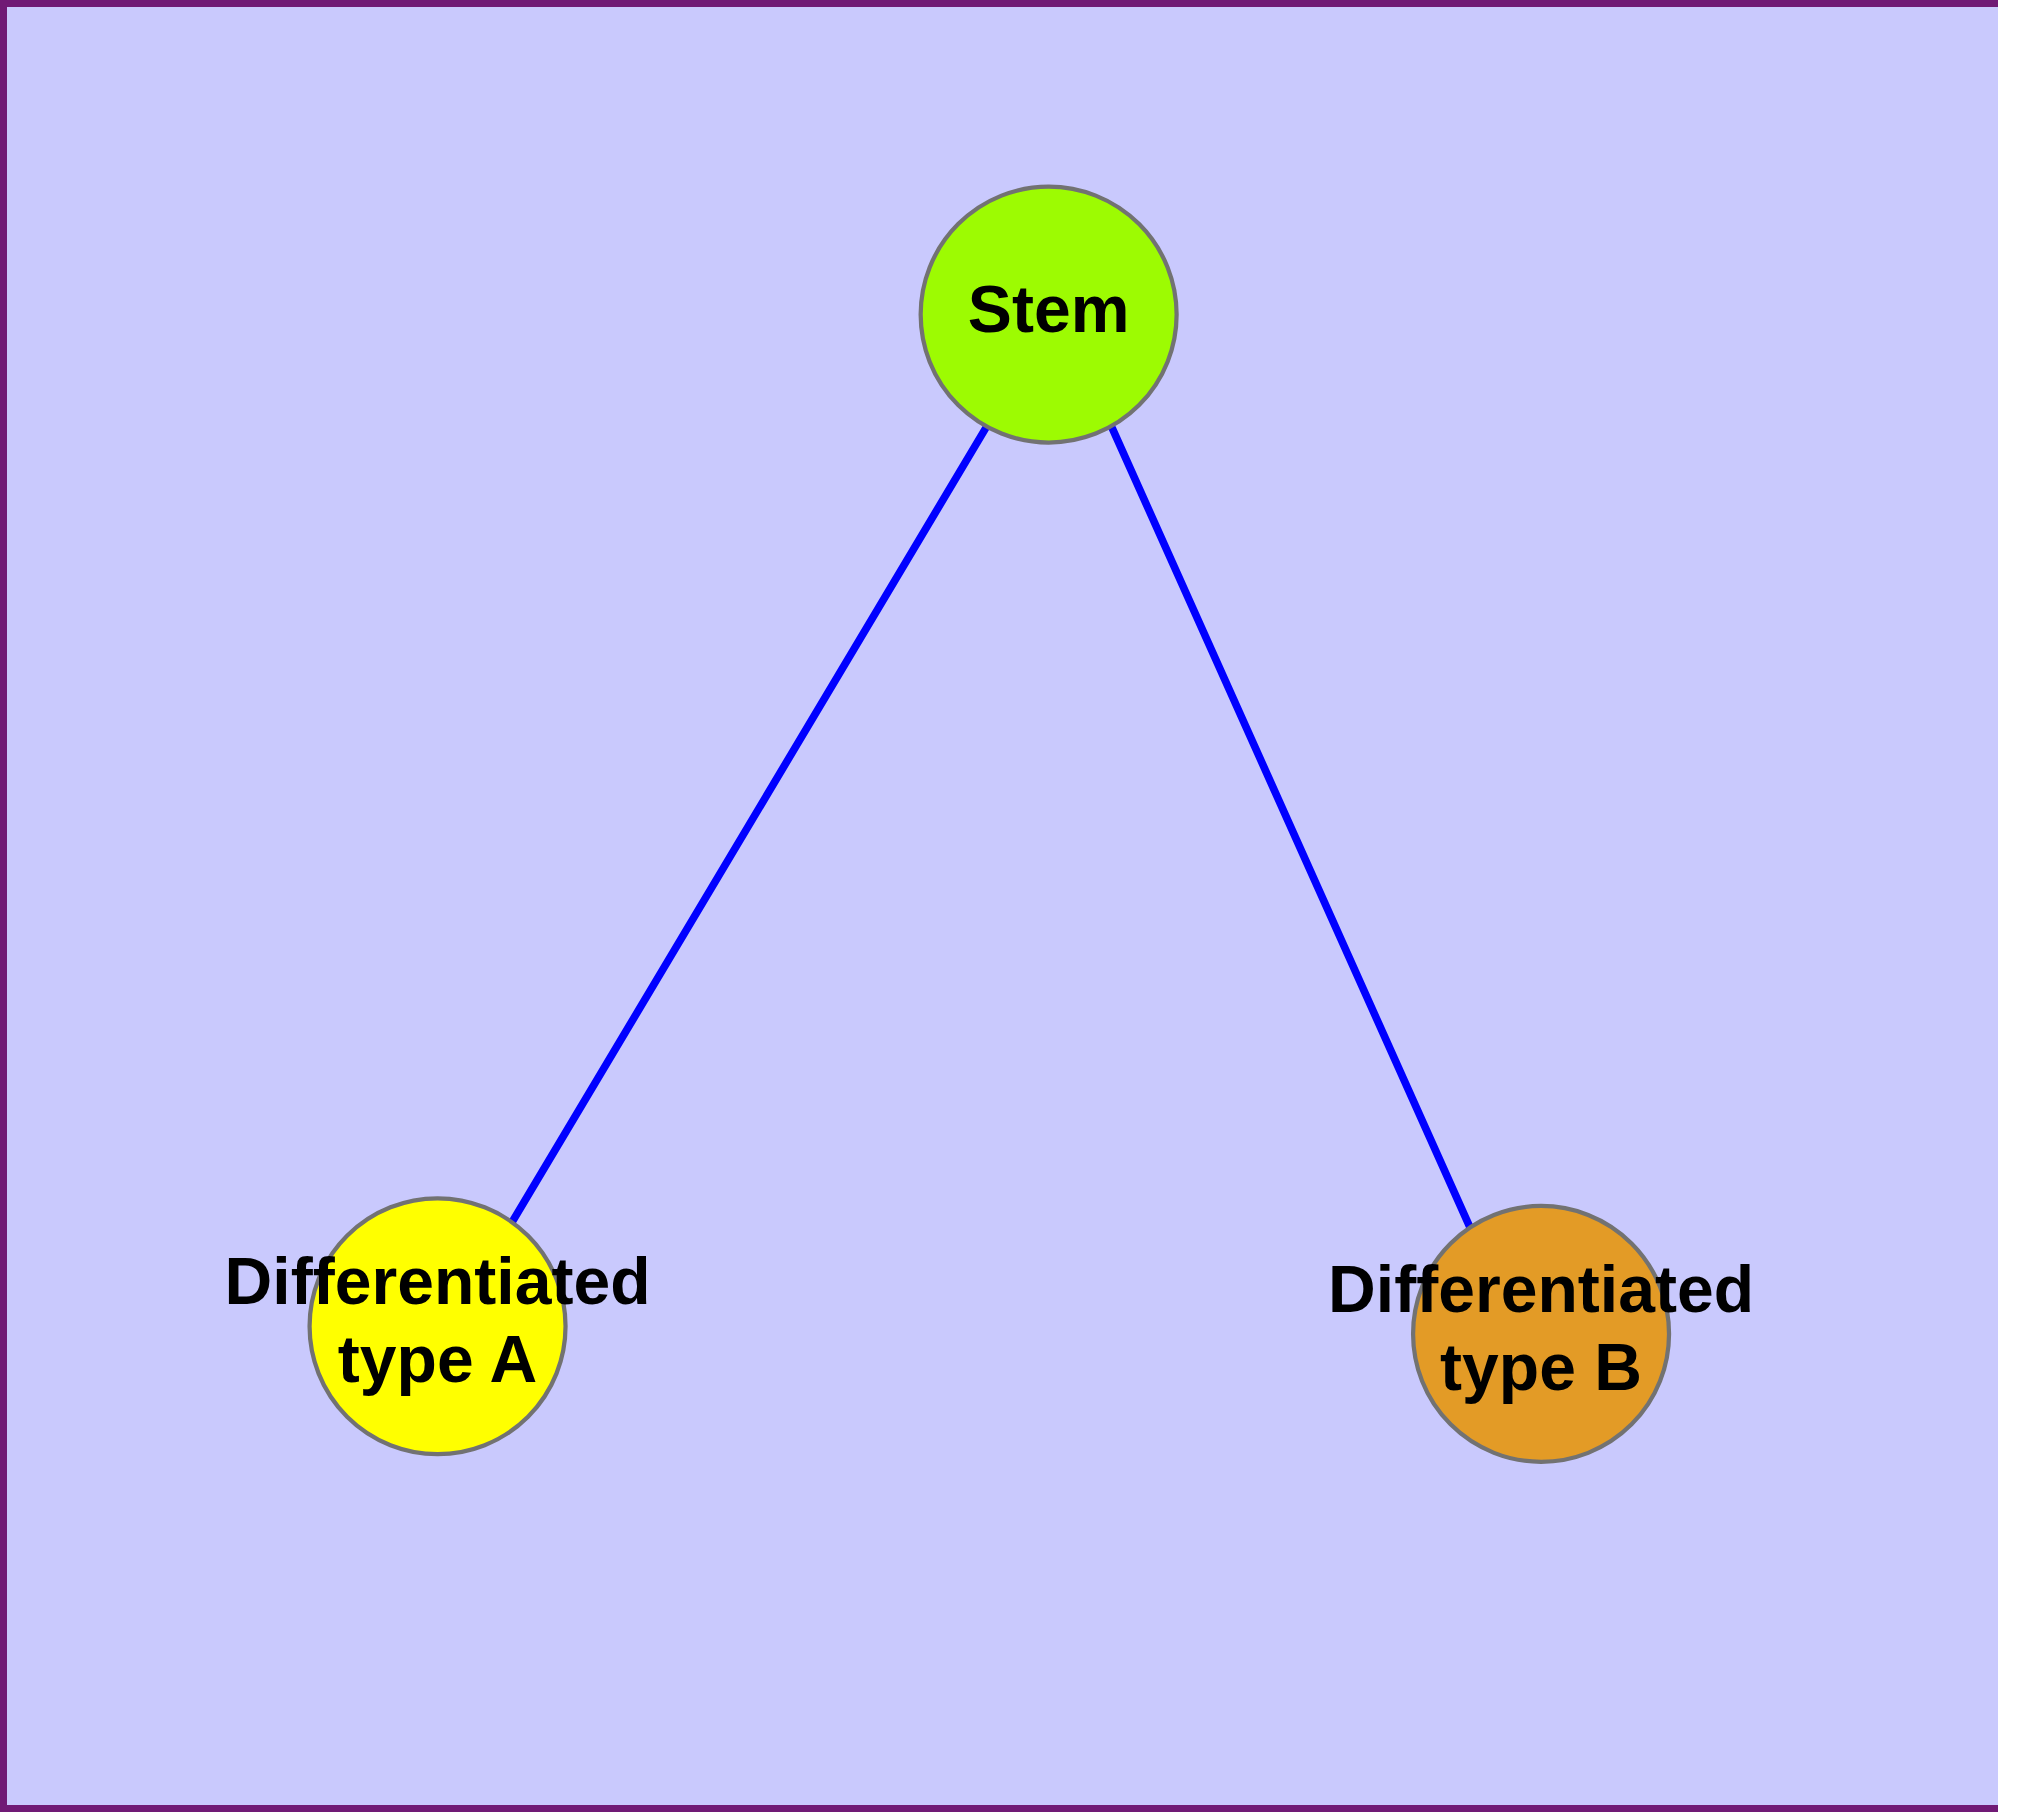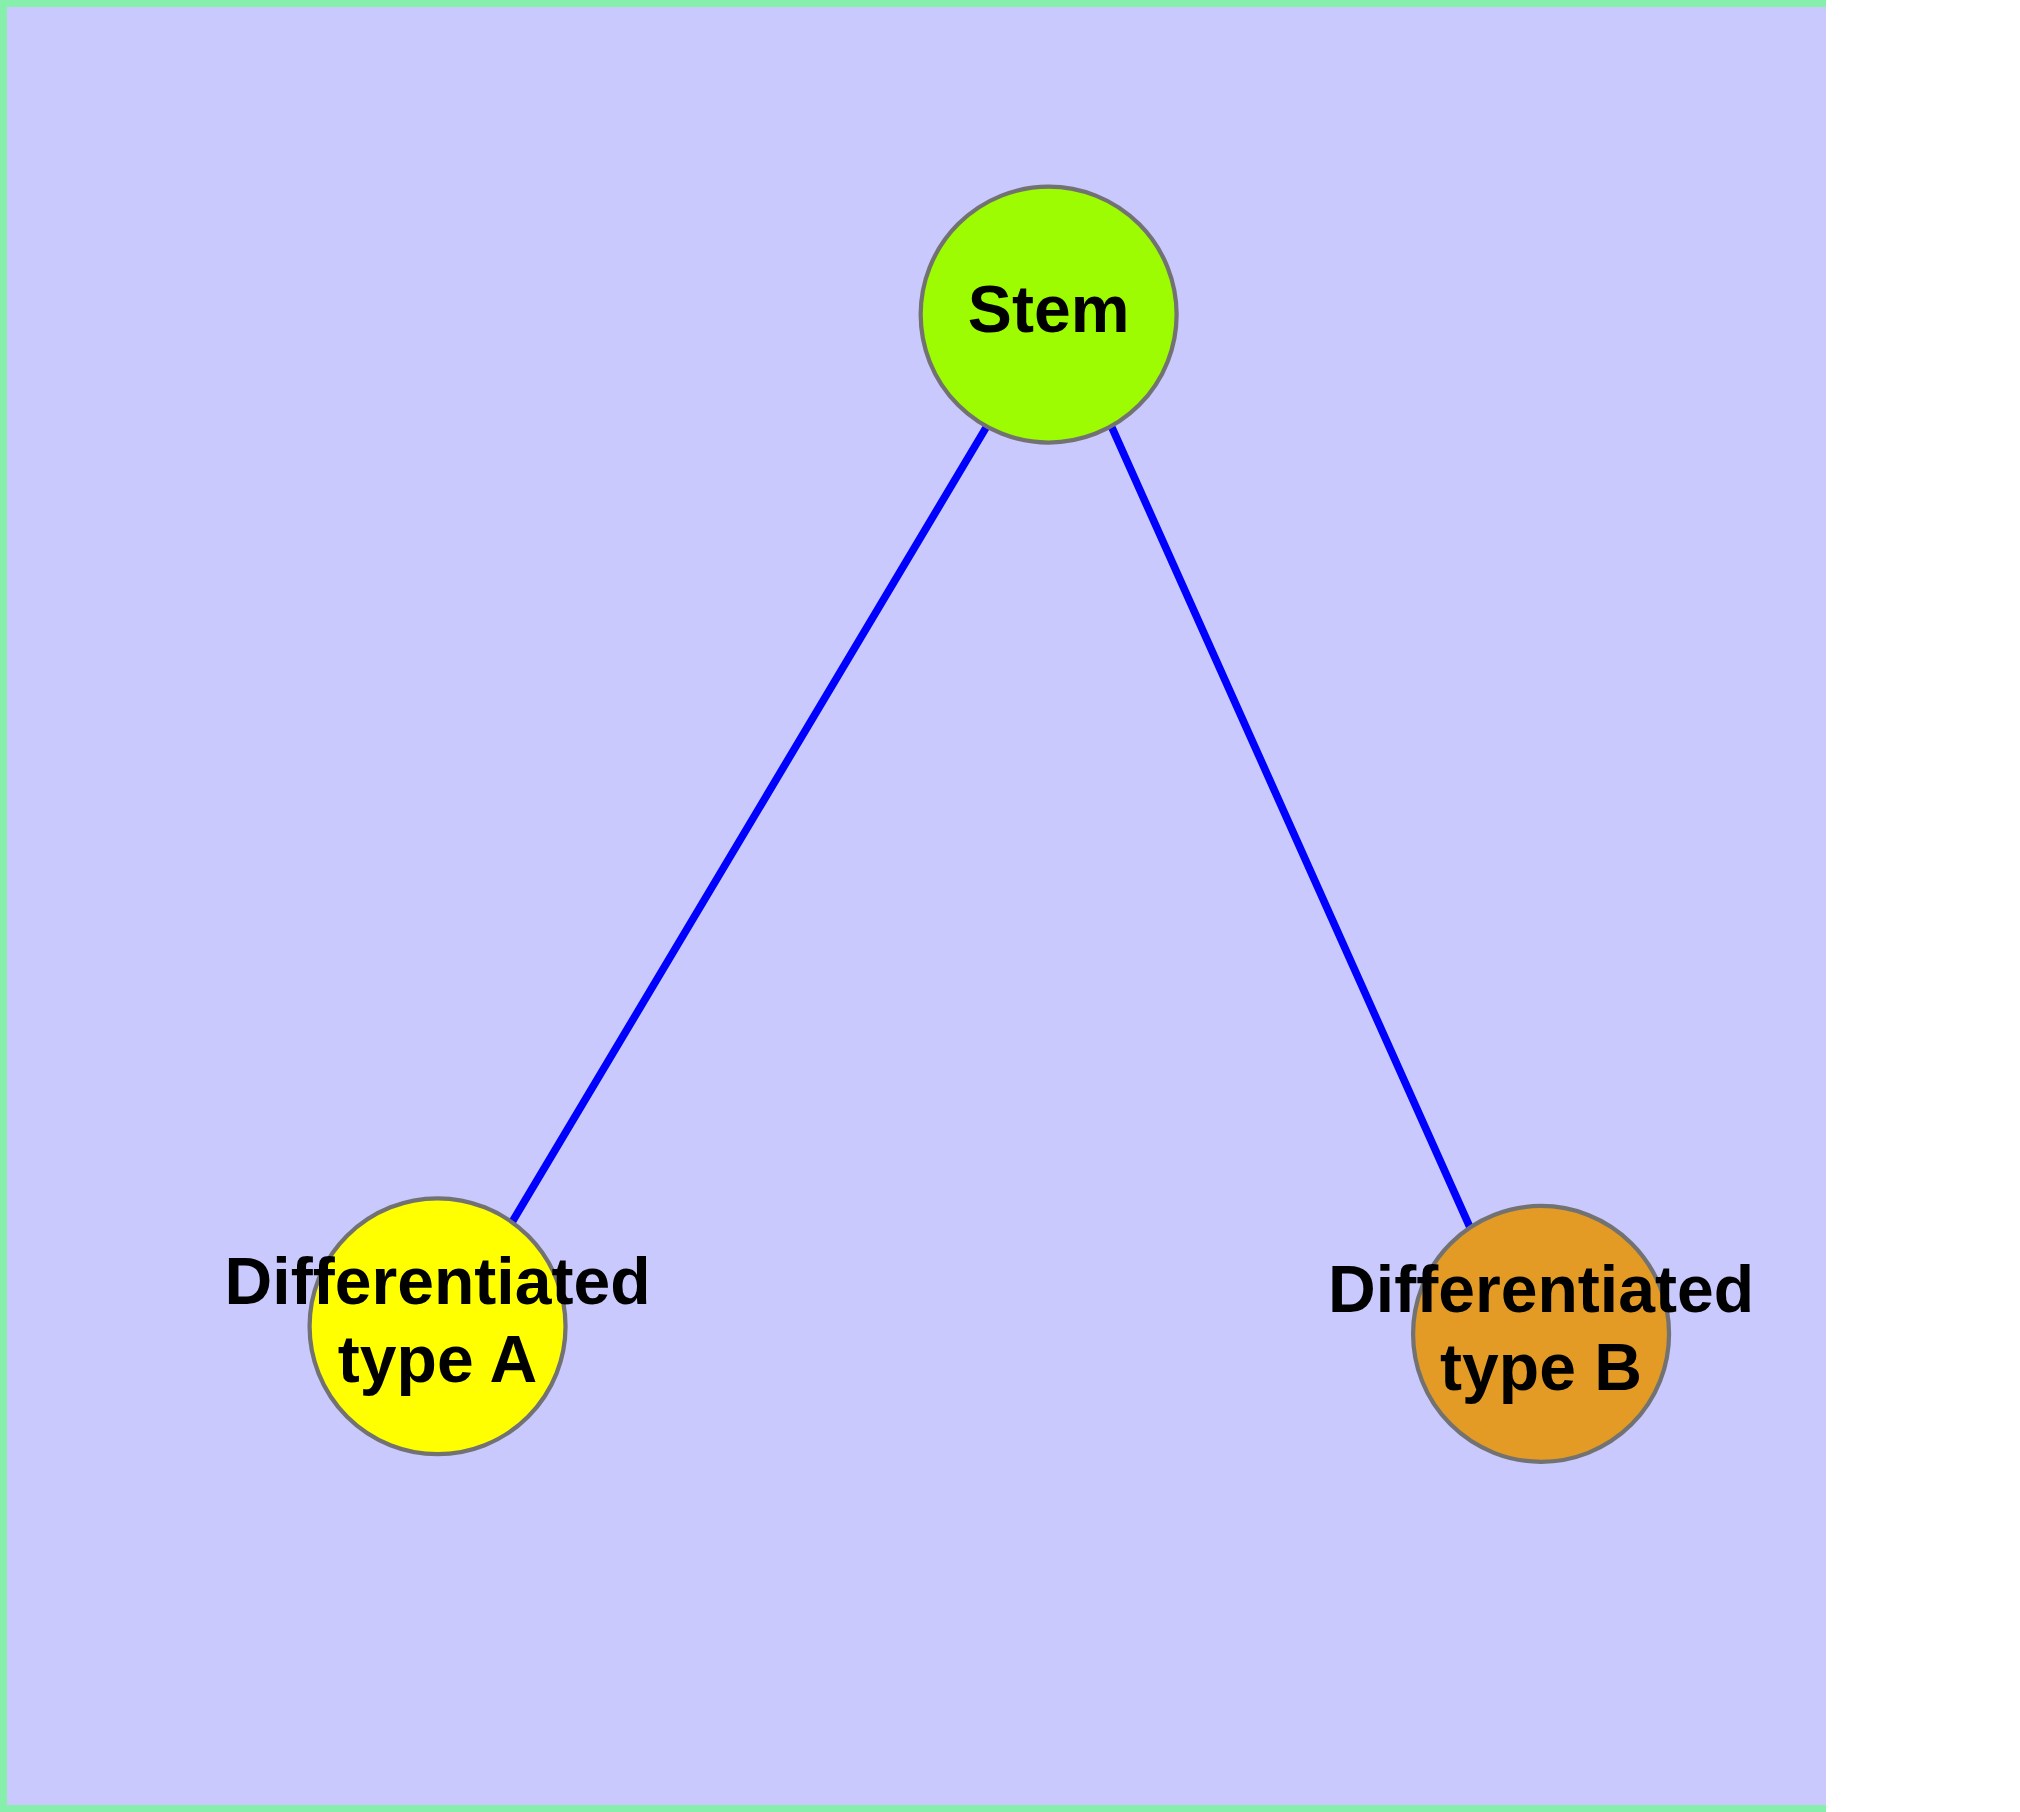--- a/index.html
+++ b/index.html
@@ -3,23 +3,23 @@
 <meta charset="utf-8">
 <title>Cell Differentiation Graph</title>
 <style>
   html, body {
     margin: 0;
     padding: 0;
     background: #ffffff;
   }
   #canvas {
     position: relative;
-    width: 1826px;
+    width: 1998px;
     height: 1812px;
-    background: #86efac;
+    background: #701a75;
     overflow: hidden;
     font-family: "Liberation Sans", "DejaVu Sans", sans-serif;
   }
   #plot-area {
     position: absolute;
     left: 6.8px;
     top: 6.8px;
     width: 2007px;
     height: 1798px;
     background: #c9c9fd;

